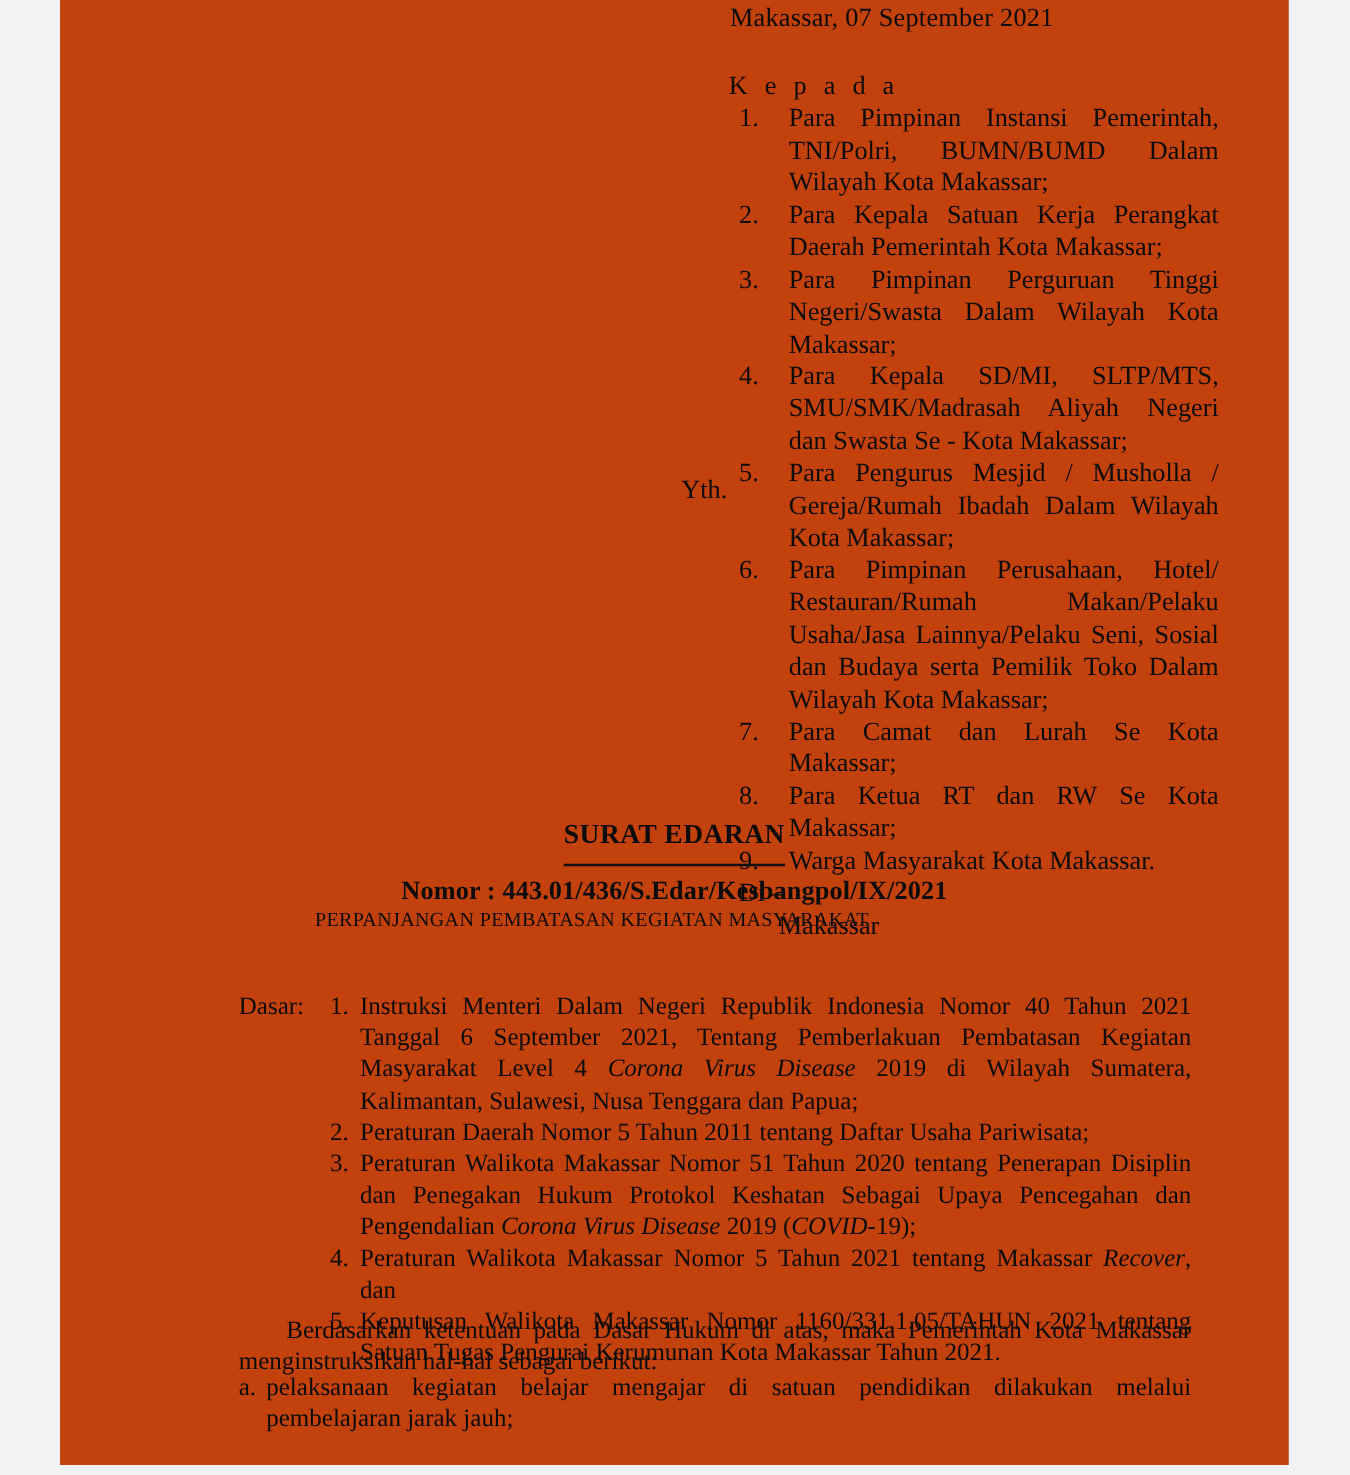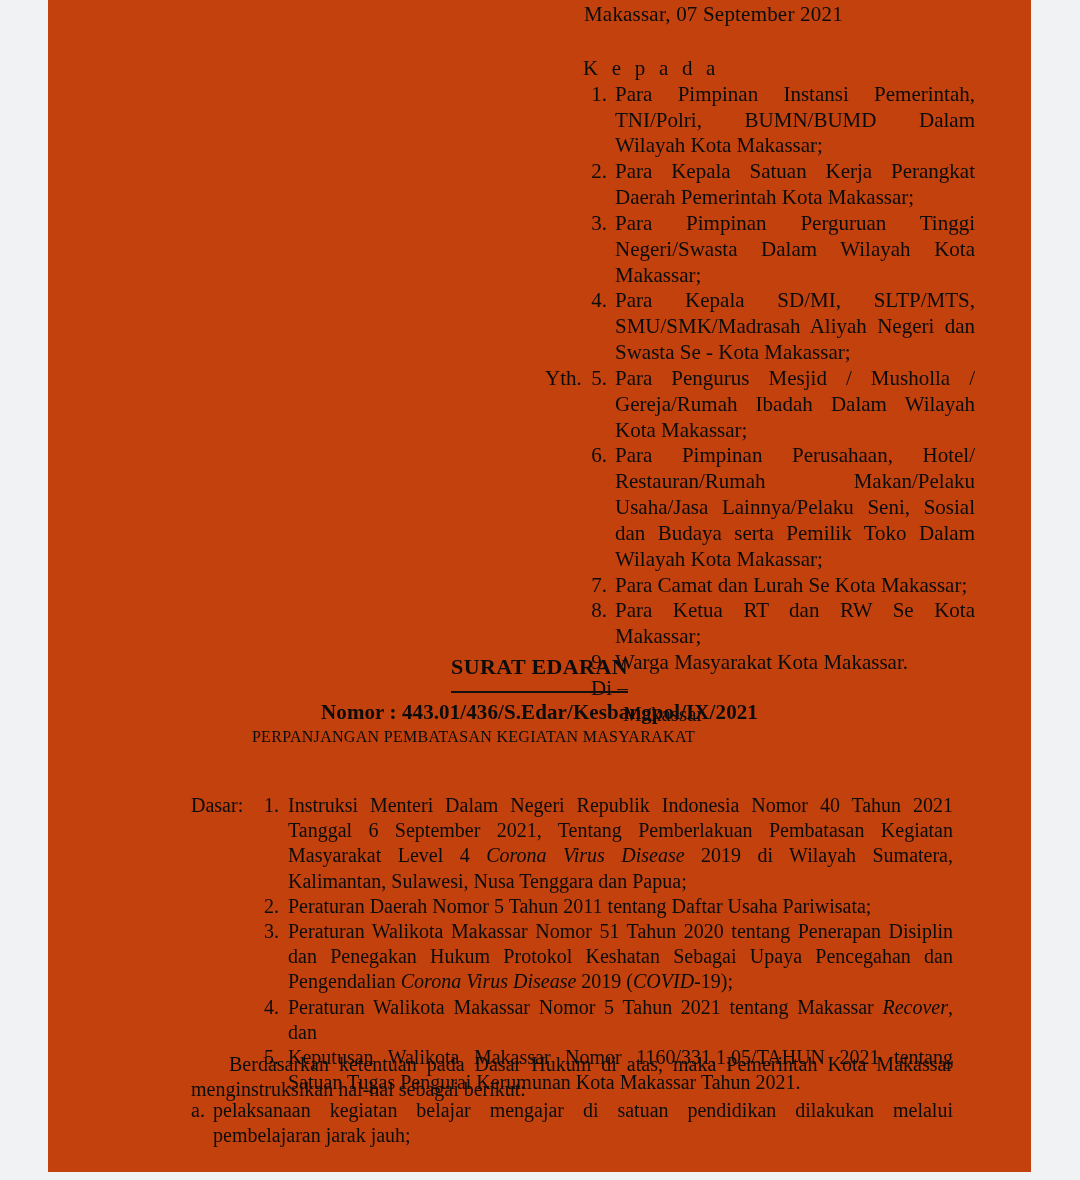--- a/index.html
+++ b/index.html
@@ -77,20 +77,21 @@
     flex: 0 0 auto;
     width: 26px;
     text-align: right;
     padding-right: 8px;
     box-sizing: border-box;
   }
   .addr-list li .txt {
     flex: 1 1 auto;
     text-align: justify;
     text-align-last: left;
+    margin-left: 16px;
   }
   .di-line   { margin-left: 46px; margin-top: 0; }
   .di-city   { margin-left: 78px; }
 
   
   .title-block {
     position: absolute;
     left: 0;
     top: 655px;
     width: 983px;

